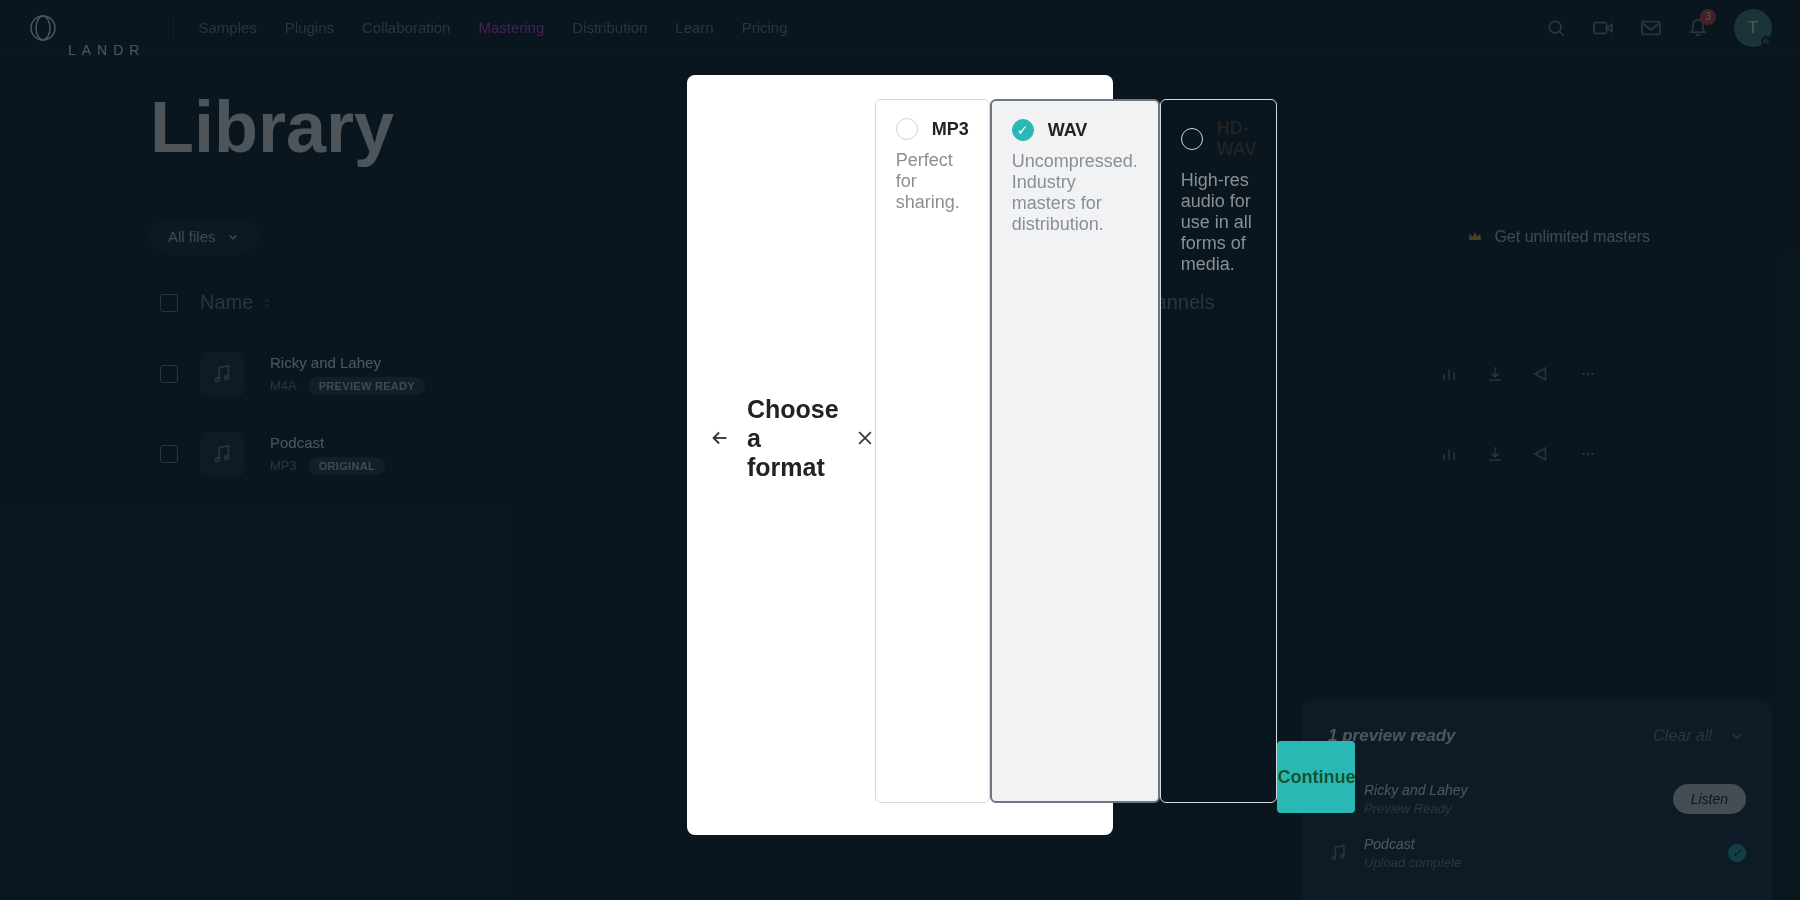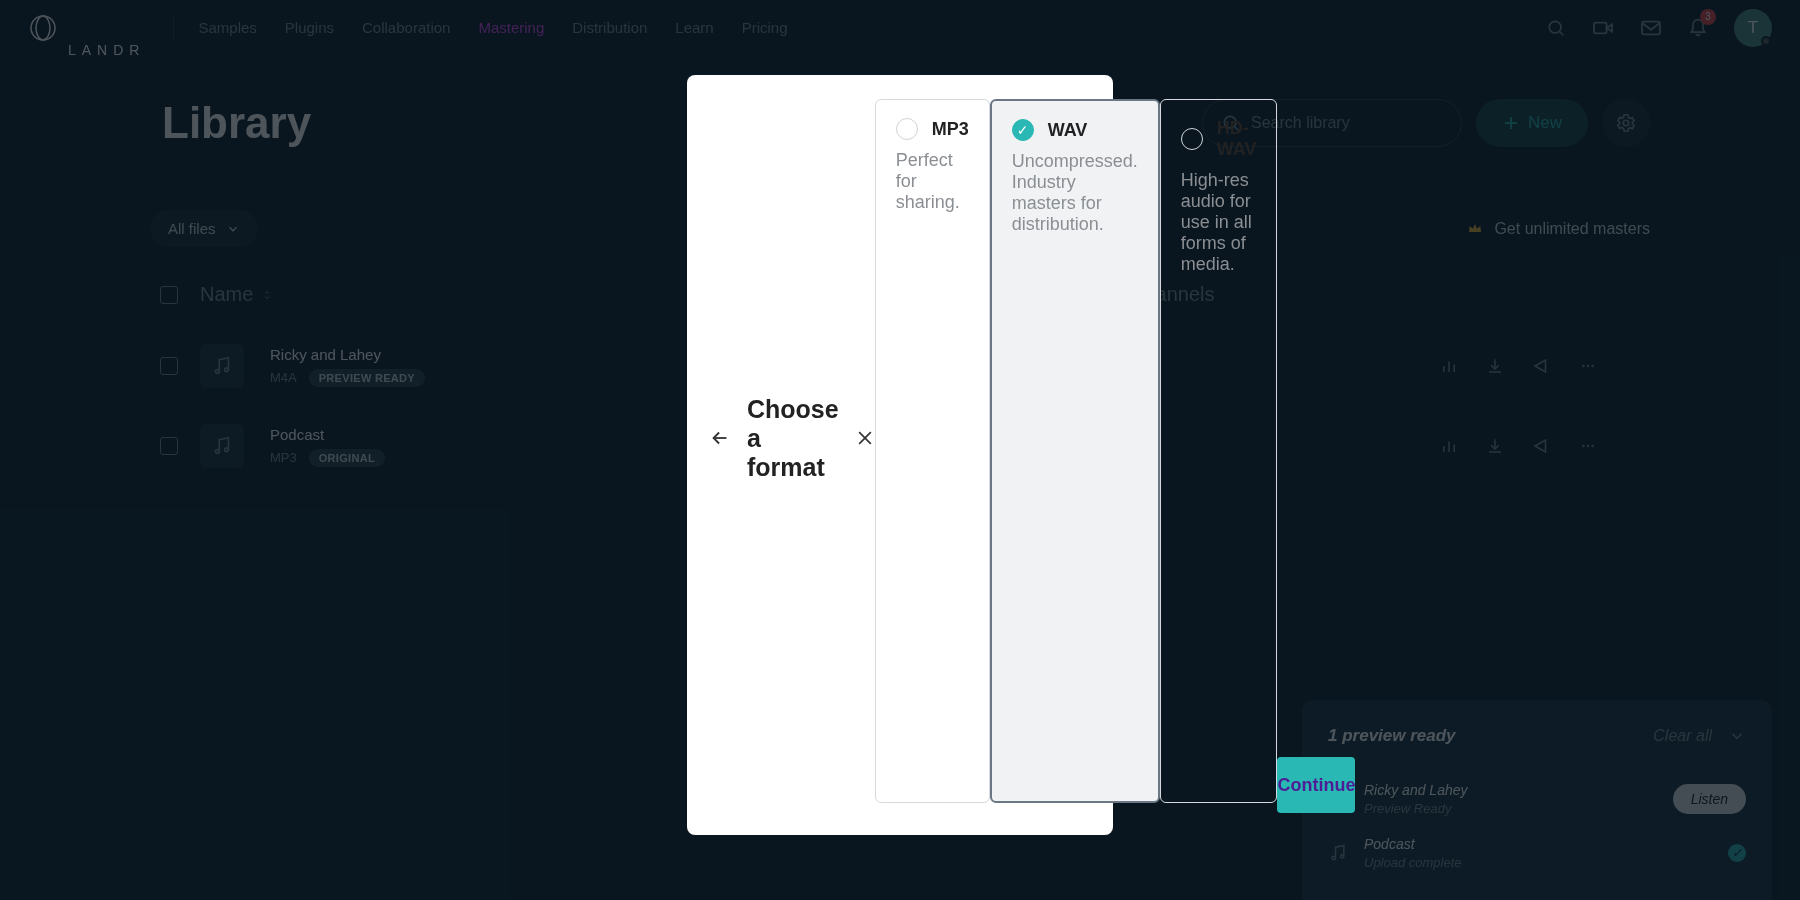--- a/index.html
+++ b/index.html
@@ -28,21 +28,21 @@
   .navlinks a{font-size:15px;color:var(--text-muted);text-decoration:none;}
   .navlinks a.active{color:#d946ef;}
   .nav-right{margin-left:auto;display:flex;align-items:center;gap:26px;}
   .icon-btn{color:var(--text-muted);cursor:pointer;position:relative;display:flex;align-items:center;justify-content:center;}
   .badge{position:absolute;top:-8px;right:-8px;background:#e24646;color:#fff;font-size:10px;border-radius:10px;min-width:16px;height:16px;display:flex;align-items:center;justify-content:center;padding:0 4px;}
   .avatar{width:38px;height:38px;border-radius:50%;background:#4a8a7f;color:#fff;display:flex;align-items:center;justify-content:center;font-weight:500;font-size:17px;position:relative;}
   .avatar-dot{position:absolute;bottom:1px;right:1px;width:10px;height:10px;border-radius:50%;background:#555;border:2px solid var(--bg);}
   
   .main{padding:30px 150px 0 150px;}
   .page-header{display:flex;align-items:center;justify-content:space-between;margin-bottom:50px;}
-  .page-title{font-size:44px;font-weight:600;color:#fff;margin:12px;}
+  .page-title{font-size:72px;font-weight:600;color:#fff;margin:0;}
   .header-actions{display:flex;align-items:center;gap:14px;}
   .search-pill{height:48px;width:260px;border:1px solid rgba(255,255,255,0.15);border-radius:24px;display:flex;align-items:center;padding:0 18px;color:var(--text-muted);gap:10px;}
   .new-btn{height:48px;padding:0 26px;border-radius:24px;background:rgba(47,166,160,0.28);color:var(--accent);display:flex;align-items:center;gap:8px;font-size:17px;font-weight:500;}
   .gear-btn{height:48px;width:48px;border-radius:24px;background:rgba(255,255,255,0.06);display:flex;align-items:center;justify-content:center;color:var(--text-muted);}
   .filter-row{display:flex;align-items:center;justify-content:space-between;margin-bottom:36px;}
   .filter-pill{background:rgba(255,255,255,0.06);border-radius:20px;padding:10px 18px;display:flex;align-items:center;gap:10px;color:var(--text-light);font-size:15px;}
   .promo{display:flex;align-items:flex-start;gap:10px;color:var(--text-light);font-weight:500;}
   
   .table-head{display:flex;align-items:center;padding:0 10px 20px 10px;color:var(--text-muted);font-size:20px;}
   .col-check{width:40px;}
@@ -76,21 +76,21 @@
   .modal-head{display:flex;align-items:center;gap:16px;margin-bottom:36px;}
   .modal-title{font-size:25px;font-weight:700;}
   .modal-head .close{margin-left:auto;cursor:pointer;}
   .format-option{border:1px solid var(--grey-border);border-radius:6px;padding:18px 20px;margin-bottom:10px;cursor:pointer;}
   .format-option.selected{border:2px solid #6b7785;background:#f0f2f4;}
   .fo-top{display:flex;align-items:center;gap:14px;}
   .radio{width:22px;height:22px;border:1.8px solid #cfd4d8;border-radius:50%;flex-shrink:0;}
   .radio.checked{background:var(--accent);border-color:var(--accent);display:flex;align-items:center;justify-content:center;color:#fff;font-size:14px;}
   .fo-title{font-weight:600;font-size:18px;}
   .fo-desc{color:var(--grey-desc);font-size:18px;margin-top:10px;}
-  .continue-btn{margin-top:auto;height:56px;background:var(--accent);color:#4c1d95;font-weight:600;font-size:18px;display:flex;align-items:center;justify-content:center;border-radius:4px;cursor:pointer;}
+  .continue-btn{margin-top:auto;height:72px;background:var(--accent);color:#14532d;font-weight:600;font-size:18px;display:flex;align-items:center;justify-content:center;border-radius:4px;cursor:pointer;}
   svg{display:block;}
 </style>
 </head>
 <body>
 
 <div class="topnav">
   <div class="logo">
     <span>
       <svg width="30" height="30" viewBox="0 0 30 30">
           <circle cx="15" cy="15" r="12" stroke="#fff" stroke-width="1.5" fill="none"></circle>
@@ -138,42 +138,20 @@
     <div class="avatar">
       <span>T</span>
       <span class="avatar-dot"></span>
     </div>
   </div>
 </div>
 
 <div class="main">
   <div class="page-header">
     <h1 class="page-title">Library</h1>
-    <div class="header-actions">
-      <div class="search-pill">
-        <svg width="20" height="20" viewBox="0 0 24 24" fill="none" stroke="currentColor" stroke-width="2">
-            <circle cx="11" cy="11" r="7"></circle>
-            <line x1="21" y1="21" x2="16.5" y2="16.5"></line>
-          </svg>
-        <span>Search library</span>
-      </div>
-      <div class="new-btn">
-        <svg width="18" height="18" viewBox="0 0 24 24" stroke="currentColor" stroke-width="2.4">
-            <line x1="12" y1="4" x2="12" y2="20"></line>
-            <line x1="4" y1="12" x2="20" y2="12"></line>
-          </svg>
-        <span>New</span>
-      </div>
-      <div class="gear-btn">
-        <svg width="22" height="22" viewBox="0 0 24 24" fill="none" stroke="currentColor" stroke-width="1.8">
-            <circle cx="12" cy="12" r="3"></circle>
-            <path d="M19 12a7 7 0 0 0-.1-1l2-1.6-2-3.4-2.4 1a7 7 0 0 0-1.7-1L14 3h-4l-.8 2.9a7 7 0 0 0-1.7 1l-2.4-1-2 3.4 2 1.6a7 7 0 0 0 0 2l-2 1.6 2 3.4 2.4-1c.5.4 1.1.8 1.7 1L10 21h4l.8-2.9c.6-.2 1.2-.6 1.7-1l2.4 1 2-3.4-2-1.6c.1-.3.1-.7.1-1Z"></path>
-          </svg>
-      </div>
-    </div>
   </div>
 
   <div class="filter-row">
     <div class="filter-pill">
       <span>All files</span>
       <svg width="14" height="14" viewBox="0 0 24 24" fill="none" stroke="currentColor" stroke-width="2.2">
           <path d="M6 9l6 6 6-6"></path>
         </svg>
     </div>
     <div class="promo">

